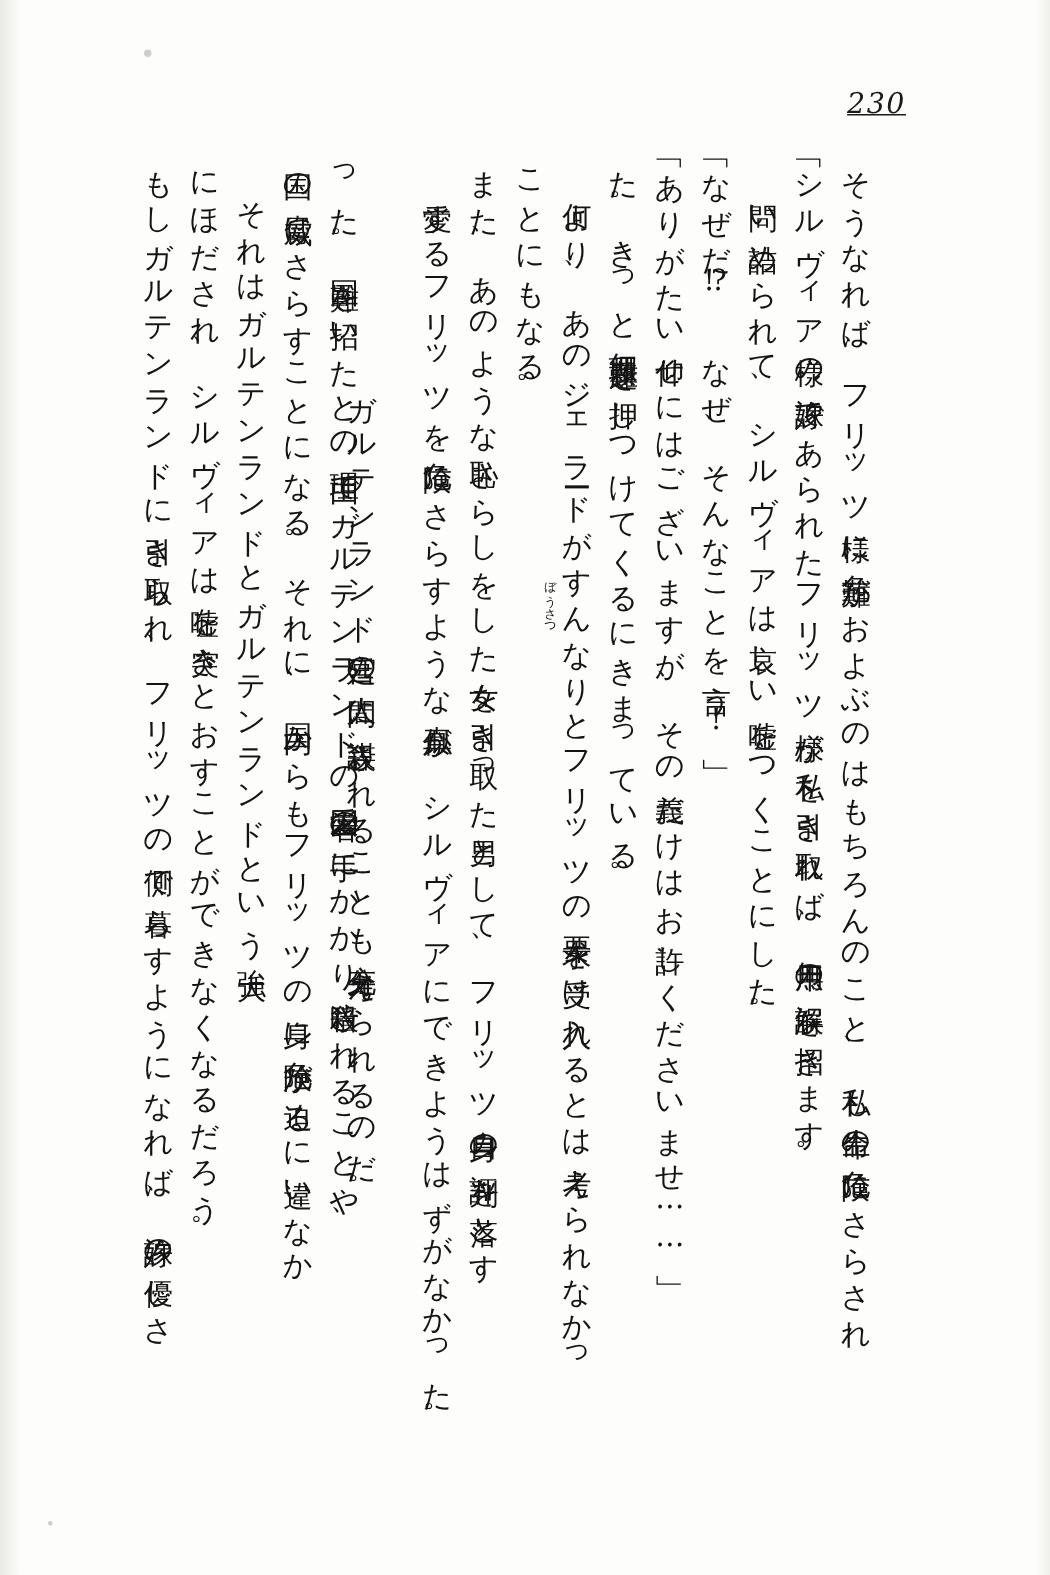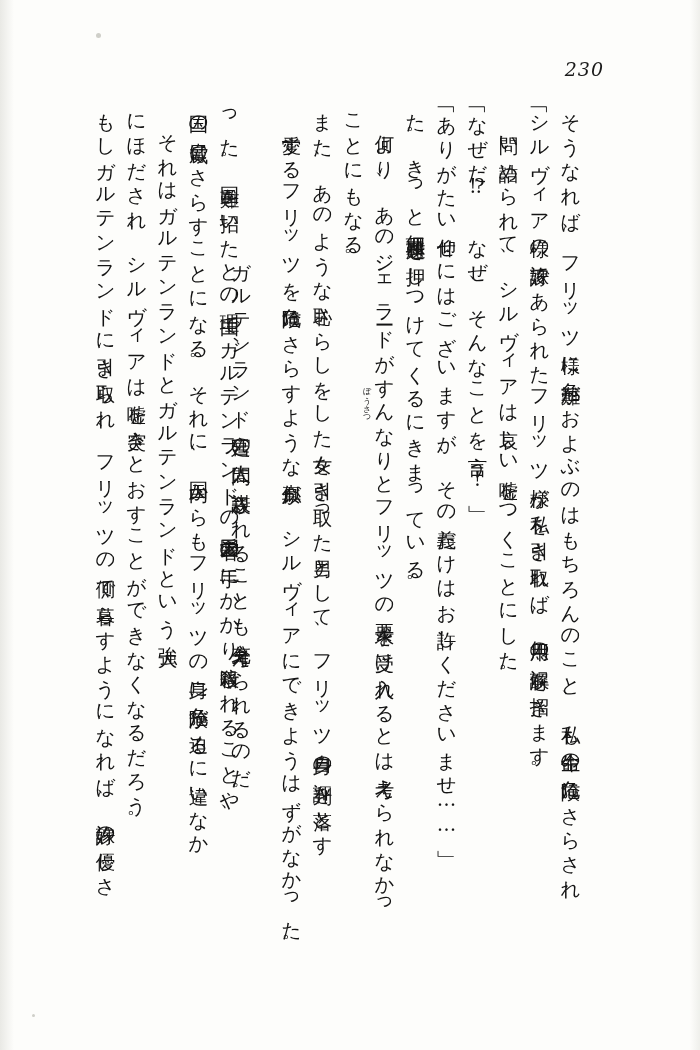--- a/index.html
+++ b/index.html
@@ -46,20 +46,21 @@
   
   .page-number {
     position: absolute;
     top: 58px;
     right: 96px;
     font-size: 19px;
     font-style: italic;
     font-family: "DejaVu Serif", serif;
     color: #1a1a1a;
     letter-spacing: 1px;
+    text-decoration: underline;
   }
 
   
   .text-block {
     position: absolute;
     top: 100px;
     right: 56px;
     width: 560px;
     height: 880px;
     display: flex;

